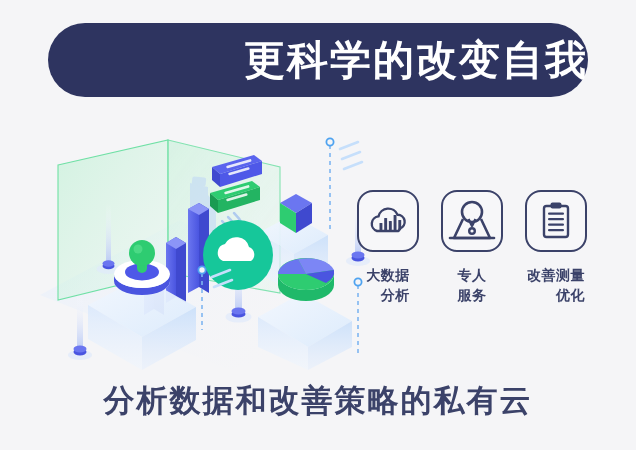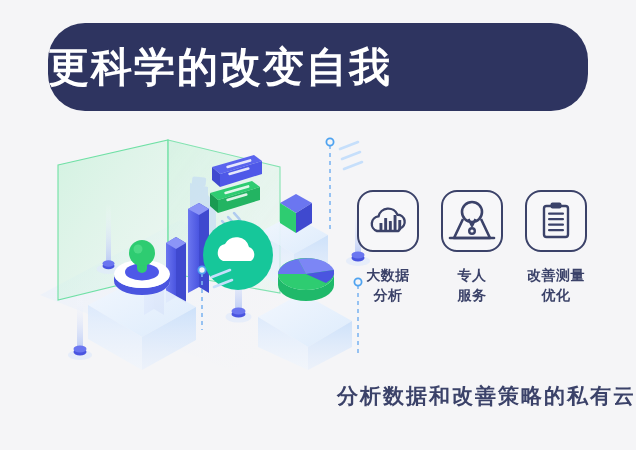--- a/index.html
+++ b/index.html
@@ -15,26 +15,26 @@
     font-family: "Liberation Sans", "DejaVu Sans", sans-serif;
     position: relative;
   }
 
   
   .header-banner {
     position: absolute;
     left: 48px;
     top: 23px;
     width: 540px;
-    height: 88px;
+    height: 74px;
     background: #2e3460;
     border-radius: 37px;
     display: flex;
     align-items: center;
-    justify-content: flex-start;
+    justify-content: flex-end;
   }
   .header-title {
     color: #ffffff;
     font-size: 41px;
     font-weight: bold;
     letter-spacing: 2px;
     line-height: 1;
     white-space: nowrap;
   }
 
@@ -74,33 +74,33 @@
     justify-content: center;
     overflow: hidden;
   }
   .feature-icon svg { display: block; }
   .feature-label {
     margin-top: 13px;
     color: #3b4269;
     font-size: 14px;
     font-weight: bold;
     line-height: 1.45;
-    text-align: center;
+    text-align: right;
     letter-spacing: 0.5px;
   }
 
   
   .footer-tagline {
     position: absolute;
     left: 0;
     right: 0;
     top: 385px;
-    text-align: right;
+    text-align: center;
     color: #3b4269;
-    font-size: 21px;
+    font-size: 31px;
     font-weight: bold;
     letter-spacing: 2px;
     line-height: 1;
     white-space: nowrap;
   }
 </style>
 </head>
 <body>
 
 <div class="header-banner">

